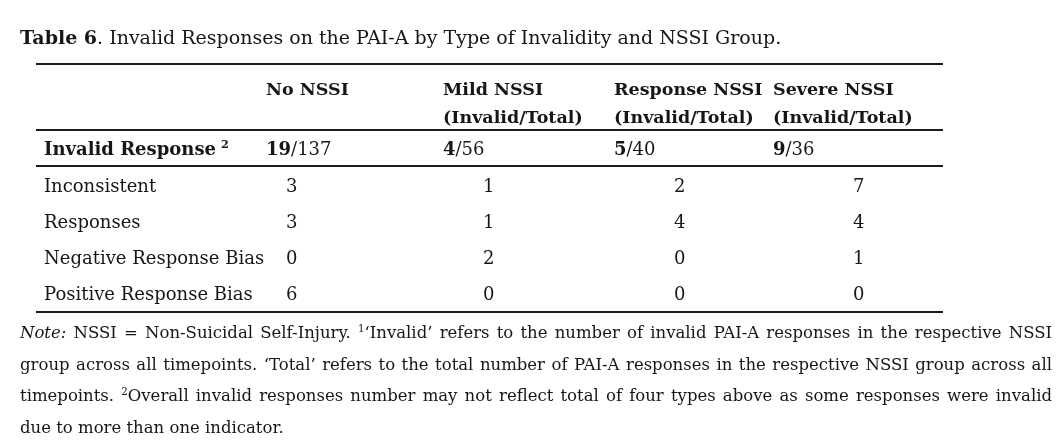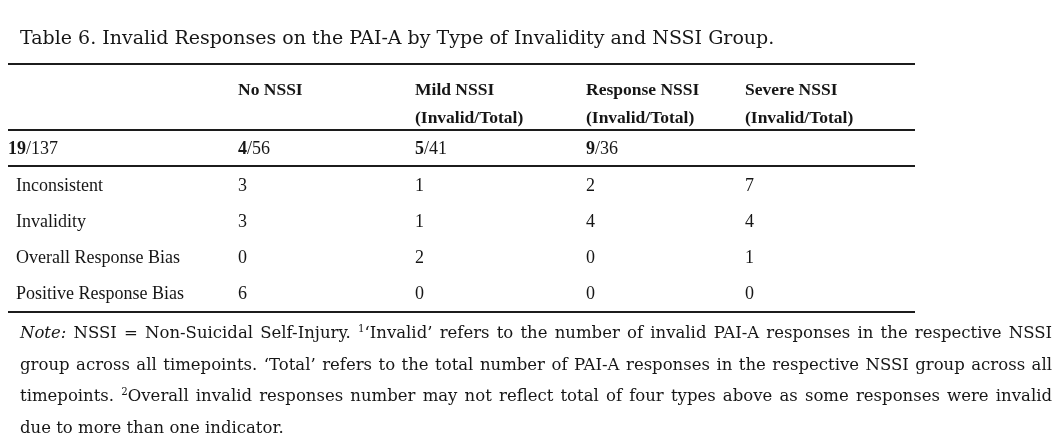--- a/index.html
+++ b/index.html
@@ -14,27 +14,26 @@
     overflow: hidden;
   }
   .title {
     position: absolute;
     left: 20px;
     top: 25px;
     font-size: 19px;
     line-height: 24px;
     white-space: nowrap;
   }
-  .title .title-label { font-weight: normal; }
+  .title .title-label { font-weight: bold; }
   .apa-table {
     position: absolute;
-    left: 8px;
+    left: 36px;
     top: 63px;
     width: 907px;
-    font-family: Liberation Serif, serif;
   }
   .grid-row {
     display: grid;
     grid-template-columns: 230px 177px 171px 159px 170px;
     align-items: center;
   }
   .thead {
     border-top: 2px solid #1c1c1c;
     border-bottom: 2px solid #1c1c1c;
     height: 68px;
@@ -50,20 +49,21 @@
     height: 36px;
     border-bottom: 2px solid #1c1c1c;
     font-size: 18px;
   }
   .summary-row .row-label { font-weight: bold; }
   .summary-row .num-bold { font-weight: bold; }
   .tbody { border-bottom: 2px solid #1c1c1c; }
   .body-row {
     height: 36px;
     font-size: 18px;
+    gap: 20px;
   }
   .row-label { padding-left: 8px; }
   sup {
     font-size: 62%;
     vertical-align: super;
     line-height: 0;
   }
   sup.spaced { margin-left: 5px; }
   .note {
     position: absolute;
@@ -100,43 +100,44 @@
         <div>Response NSSI</div>
         <div>(Invalid/Total)</div>
       </div>
       <div class="hcell">
         <div>Severe NSSI</div>
         <div>(Invalid/Total)</div>
       </div>
     </div>
 
     <div class="grid-row summary-row">
+      <div class="row-label"><span>Invalid Response</span><sup class="spaced">2</sup></div>
       <div class="cell"><span class="num-bold">19</span><span>/137</span></div>
       <div class="cell"><span class="num-bold">4</span><span>/56</span></div>
-      <div class="cell"><span class="num-bold">5</span><span>/41</span></div>
+      <div class="cell"><span class="num-bold">5</span><span>/40</span></div>
       <div class="cell"><span class="num-bold">9</span><span>/36</span></div>
     </div>
 
     <div class="tbody">
       <div class="grid-row body-row">
         <div class="row-label">Inconsistent</div>
         <div class="cell">3</div>
         <div class="cell">1</div>
         <div class="cell">2</div>
         <div class="cell">7</div>
       </div>
       <div class="grid-row body-row">
-        <div class="row-label">Invalidity</div>
+        <div class="row-label">Responses</div>
         <div class="cell">3</div>
         <div class="cell">1</div>
         <div class="cell">4</div>
         <div class="cell">4</div>
       </div>
       <div class="grid-row body-row">
-        <div class="row-label">Overall Response Bias</div>
+        <div class="row-label">Negative Response Bias</div>
         <div class="cell">0</div>
         <div class="cell">2</div>
         <div class="cell">0</div>
         <div class="cell">1</div>
       </div>
       <div class="grid-row body-row">
         <div class="row-label">Positive Response Bias</div>
         <div class="cell">6</div>
         <div class="cell">0</div>
         <div class="cell">0</div>

